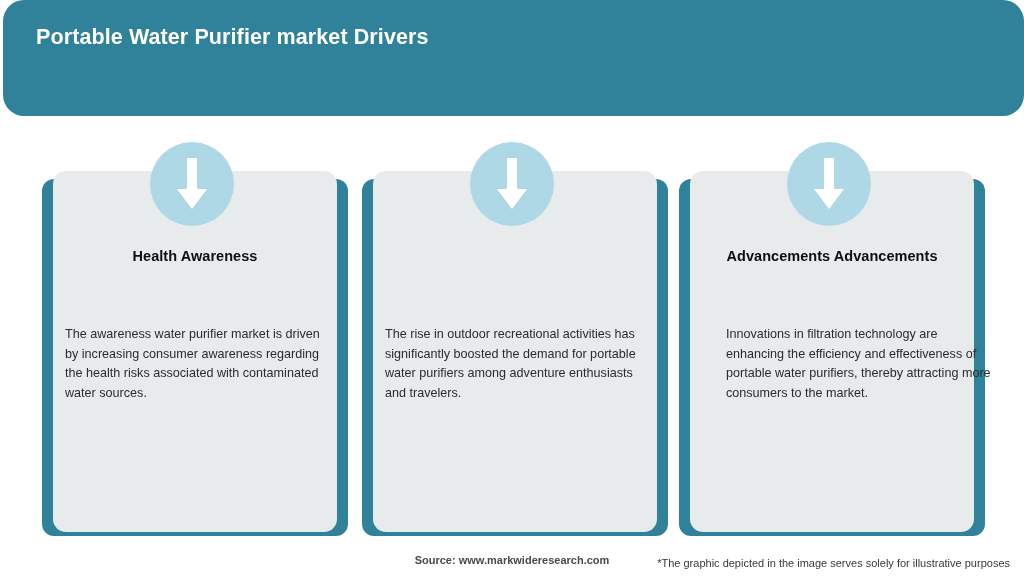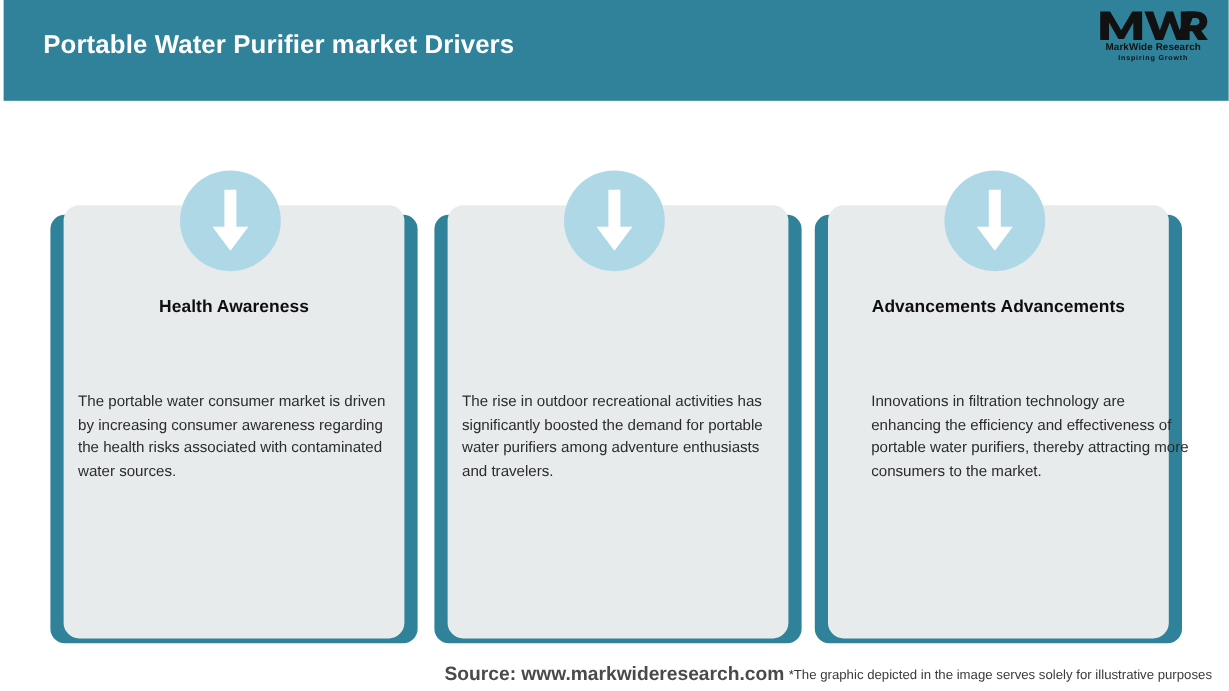--- a/index.html
+++ b/index.html
@@ -14,22 +14,23 @@
     overflow: hidden;
     position: relative;
   }
 
   
   .header {
     position: absolute;
     left: 3px;
     top: 0;
     width: 1021px;
-    height: 84px;
+    height: 116px;
     background: #2F8299;
+    border-radius: 21px;
   }
   .header-title {
     position: absolute;
     left: 33px;
     top: 25px;
     font-size: 21.5px;
     font-weight: bold;
     color: #ffffff;
     letter-spacing: 0.1px;
     white-space: nowrap;
@@ -147,62 +148,53 @@
   }
   .card-wrap.c3 .card-body { width: 272px; margin-left: 24px; }
 
   
   .source {
     position: absolute;
     left: 0;
     top: 554px;
     width: 1024px;
     text-align: center;
-    font-size: 16px;
+    font-size: 11px;
     font-weight: bold;
     color: #4a4a4a;
   }
   .disclaimer {
     position: absolute;
     right: 14px;
     top: 557px;
     font-size: 11px;
     color: #3a3a3a;
     white-space: nowrap;
   }
 </style>
 </head>
 <body>
 
 <div class="header">
   <div class="header-title">Portable Water Purifier market Drivers</div>
 
-  <div class="logo">
-    <svg class="logo-mark" viewBox="0 0 200 62">
-      <path d="M4 58 L4 6 L22 6 L42 40 L62 6 L80 6 L80 58 L64 58 L64 26 L47 56 L37 56 L20 26 L20 58 Z" fill="#111111"></path>
-      <path d="M84 6 L100 6 L112 40 L124 6 L136 6 L148 40 L160 6 L176 6 L156 58 L142 58 L130 26 L118 58 L104 58 Z" fill="#111111"></path>
-      <path d="M150 58 L150 6 L178 6 C191 6 198 14 198 24 C198 32 194 38 187 41 L199 58 L181 58 L171 42 L166 42 L166 58 Z M166 18 L166 31 L177 31 C182 31 184 28 184 24.5 C184 21 182 18 177 18 Z" fill="#111111"></path>
-    </svg>
-    <span class="logo-name">MarkWide Research</span>
-    <span class="logo-tag">Inspiring Growth</span>
-  </div>
 </div>
 
 <div class="cards">
 
   <div class="card-wrap c1">
     <div class="card-frame"></div>
     <div class="card-panel"></div>
     <div class="card-badge">
       <svg viewBox="0 0 32 52">
           <path d="M11 0 H21 V31 H31 L16 51 L1 31 H11 Z" fill="#FFFFFF"></path>
         </svg>
     </div>
     <div class="card-title">Health Awareness</div>
-    <div class="card-body">The portable water consumer market is driven by increasing consumer awareness regarding the health risks associated with contaminated water sources.</div>
+    <div class="card-body">The awareness water purifier market is driven by increasing consumer awareness regarding the health risks associated with contaminated water sources.</div>
   </div>
 
   <div class="card-wrap c2">
     <div class="card-frame"></div>
     <div class="card-panel"></div>
     <div class="card-badge">
       <svg viewBox="0 0 32 52">
           <path d="M11 0 H21 V31 H31 L16 51 L1 31 H11 Z" fill="#FFFFFF"></path>
         </svg>
     </div>

